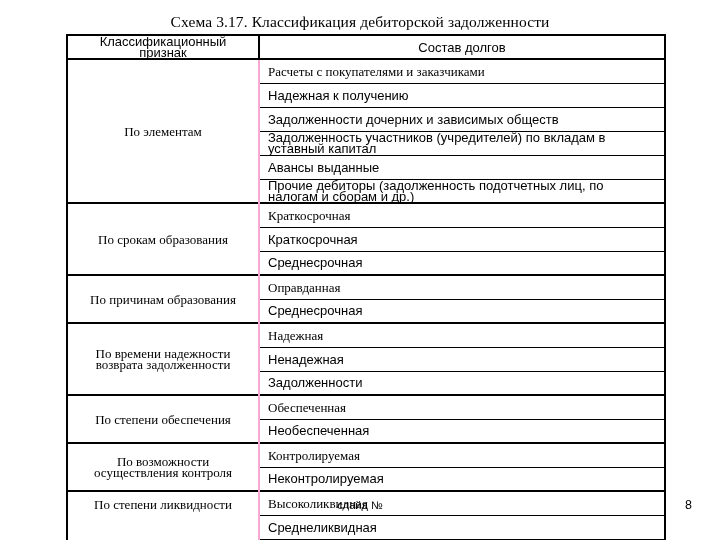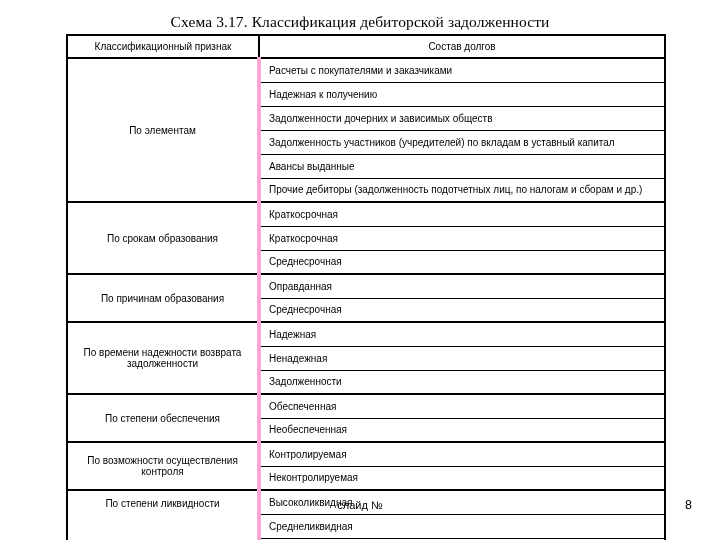--- a/index.html
+++ b/index.html
@@ -46,21 +46,21 @@
     width: 598px;
     border-collapse: collapse;
     table-layout: fixed;
     border: 2px solid #000;
   }
   #class-table col.c-left  { width: 192px; }
   #class-table col.c-right { width: 406px; }
 
   #class-table td {
     border: 1px solid #000;
-    font-size: 10px;
+    font-size: 13px;
     line-height: 11px;
     color: #000;
     padding: 0 12px;
     vertical-align: middle;
     box-sizing: border-box;
     overflow: hidden;
   }
 
   
   #class-table tr.hdr td {
@@ -69,31 +69,32 @@
     border-bottom: 2px solid #000;
   }
   #class-table tr.hdr td.h-left  { border-right: 2px solid #000; }
 
   
   #class-table tr.body td {
     height: 24px;
   }
   #class-table td.crit {
     text-align: center;
-    border-right: 4px solid #f9a8d4;
+    border-right: 2px solid #f9a8d4;
     border-top-color: #000;
     border-bottom-color: #000;
   }
   #class-table td.crit.top-align {
     vertical-align: top;
     padding-top: 7px;
   }
   
   #class-table tr.group-start td {
     border-top: 2px solid #000;
+    font-family: Liberation Serif, serif;
   }
   #class-table td.item {
     text-align: left;
     padding-left: 8px;
   }
 
   
   #footer-label {
     position: absolute;
     left: 0;

